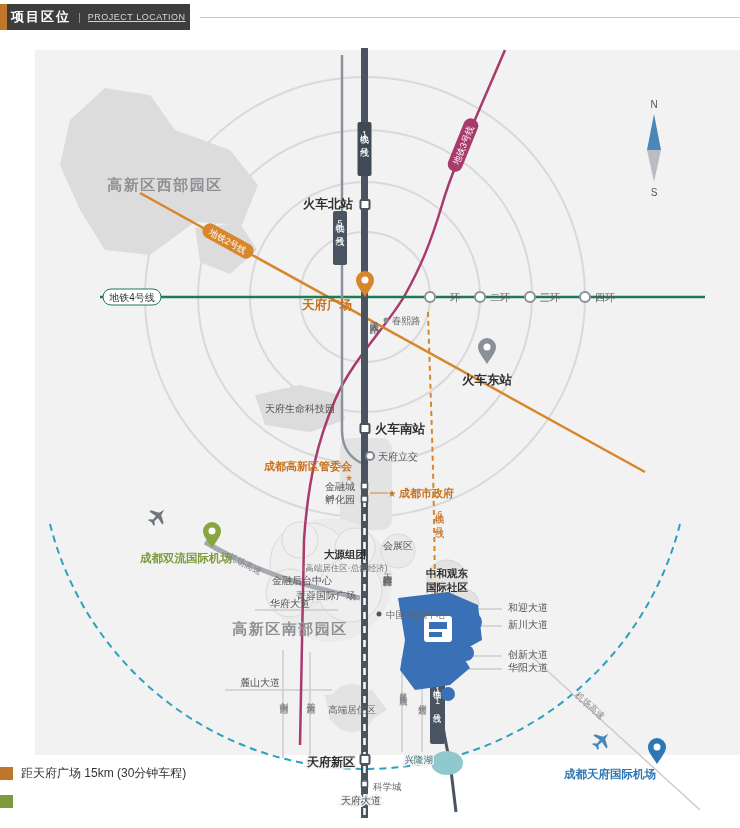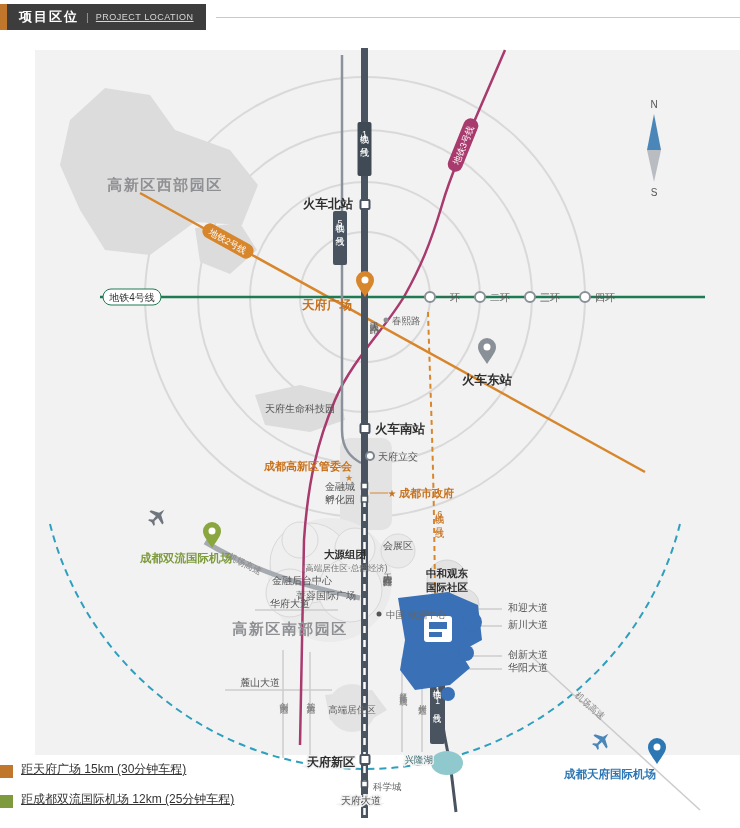--- a/index.html
+++ b/index.html
@@ -1,21 +1,21 @@
 <!DOCTYPE html>
 <html><head>
 <meta charset="utf-8">
 <style>
   html,body{margin:0;padding:0;background:#ffffff;}
   body{font-family:"Liberation Sans","DejaVu Sans",sans-serif;}
   .page{position:relative;width:740px;height:828px;overflow:hidden;background:#ffffff;}
   
   .header{position:absolute;top:4px;left:0;right:0;height:26px;display:flex;align-items:center;z-index:5;}
   .header .accent{width:7px;height:26px;background:#c0762b;}
-  .badge{background:#3d3d3d;color:#fff;height:26px;display:flex;align-items:center;padding:0 12px;gap:7px;}
+  .badge{background:#3d3d3d;color:#fff;height:26px;display:flex;align-items:center;padding:0 4px;gap:7px;}
   .badge .cn{font-size:13px;font-weight:bold;letter-spacing:2px;}
   .badge .sep{color:#9a9a9a;font-size:11px;}
   .badge .en{color:#d6d6d6;font-size:9px;letter-spacing:0.5px;text-decoration:underline;}
   .rule{flex:1;height:1px;background:#c9c9c9;margin-left:10px;}
   
   .map{position:absolute;top:0;left:0;width:740px;height:828px;}
   svg text{font-family:"Liberation Sans","DejaVu Sans",sans-serif;}
   .t  {fill:#555;font-size:10px;}
   .ts {fill:#666;font-size:9.5px;}
   .tb {fill:#2f2f2f;font-size:12.5px;font-weight:bold;}
@@ -23,21 +23,21 @@
   .to {fill:#c8731f;font-size:11px;font-weight:bold;}
   .td {fill:#8e9093;font-size:15px;font-weight:bold;letter-spacing:1.5px;}
   .tw {fill:#ffffff;font-size:9px;}
   .tg {fill:#7d9a3c;font-size:11.5px;font-weight:bold;}
   .tu {fill:#2e77b5;font-size:11.5px;font-weight:bold;}
   .tr {fill:#888;font-size:9px;}
   .vtext{writing-mode:vertical-rl;text-orientation:upright;letter-spacing:1px;}
   .halo{paint-order:stroke;stroke:#f2f2f3;stroke-width:3px;}
   
   .legend{position:absolute;left:0;bottom:20px;display:flex;flex-direction:column;gap:13px;z-index:6;font-size:12px;color:#333;}
-  .legend-row{display:flex;align-items:flex-end;gap:8px;background:#ffffff;padding-right:6px;text-decoration:underline;}
+  .legend-row{display:flex;align-items:center;gap:8px;background:#ffffff;padding-right:6px;}
   .sw{width:13px;height:13px;flex:0 0 13px;}
   .sw0{background:#c0762b;}
   .sw1{background:#7d9a3c;}
 </style>
 </head>
 <body>
 
 <div class="page">
 
   <div class="header">
@@ -264,17 +264,16 @@
 
   </svg>
 
   <div class="legend">
     <div class="legend-row">
       <span class="sw sw0"></span>
       <span>距天府广场 15km (30分钟车程)</span>
     </div>
     <div class="legend-row">
       <span class="sw sw1"></span>
-      <span>距成都双流国际机场 12km (25分钟车程)</span>
     </div>
   </div>
 
 </div>
 
 </body></html>

